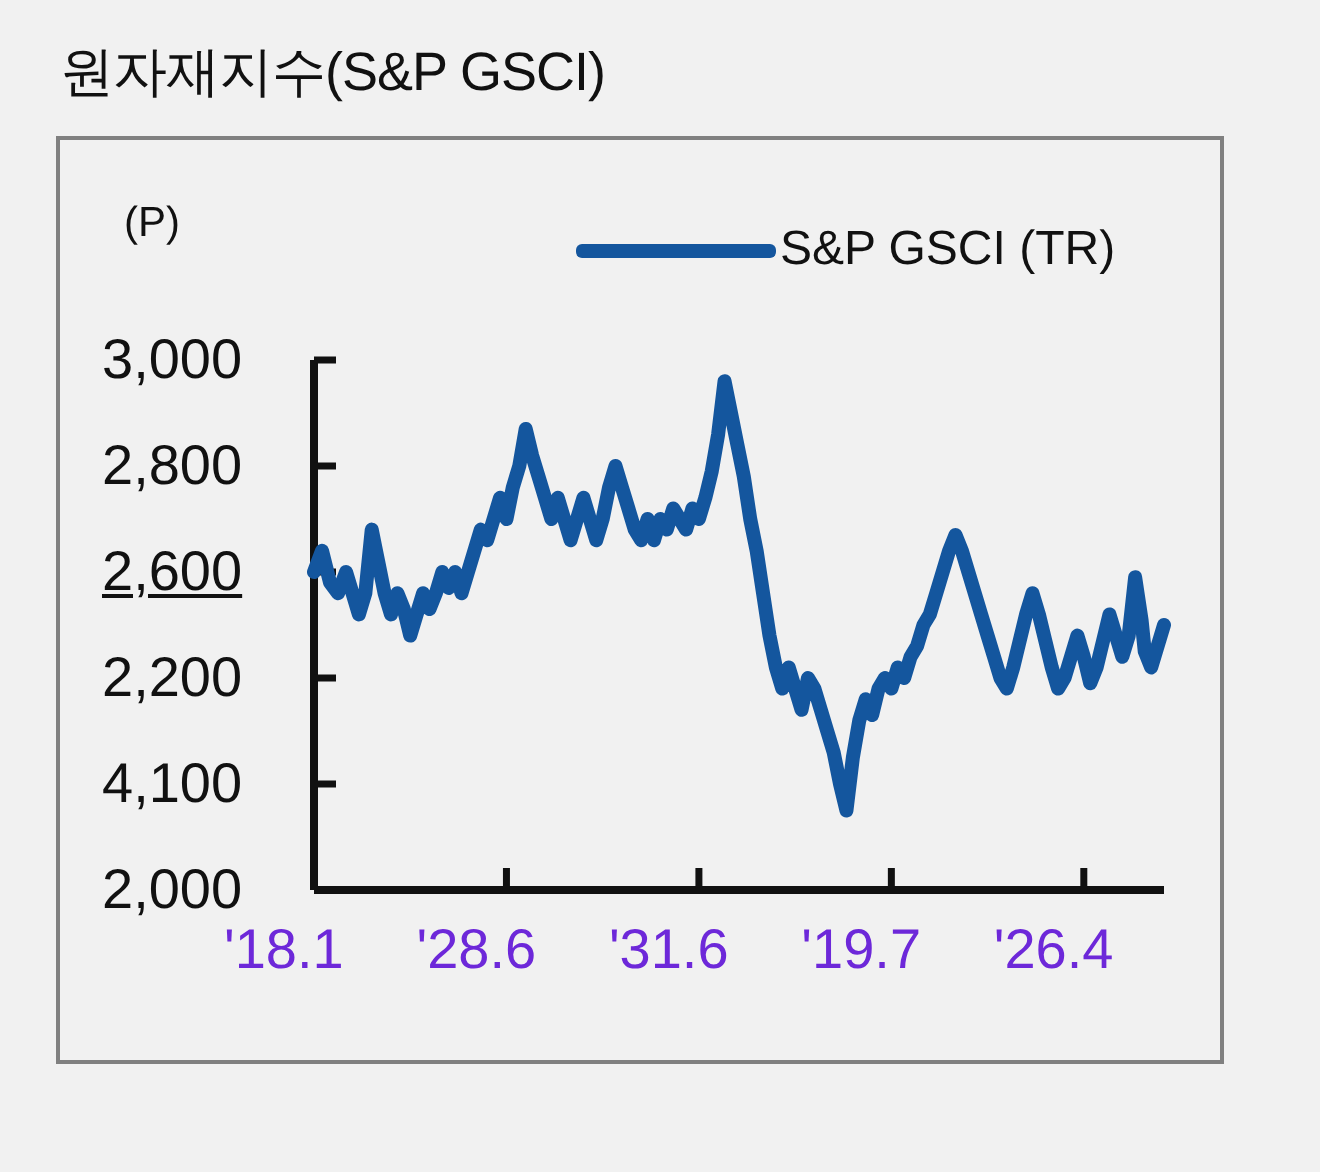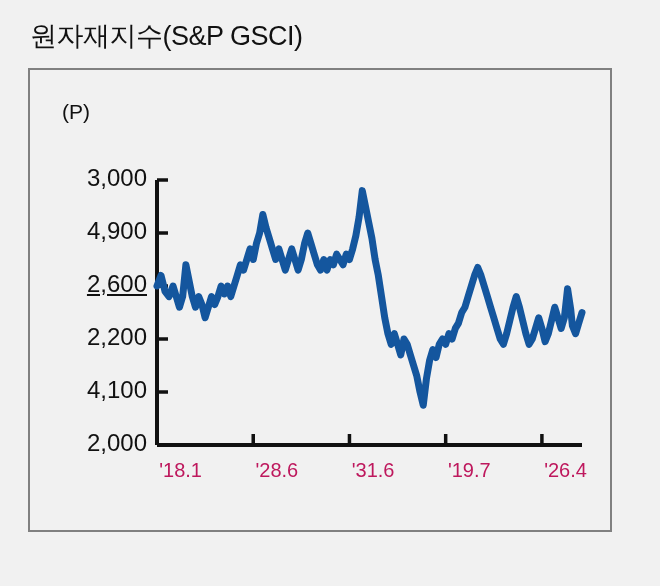--- a/index.html
+++ b/index.html
@@ -61,44 +61,47 @@
     margin-left: 2px;
     white-space: nowrap;
   }
   #plot-svg {
     position: absolute;
     left: 0;
     top: 0;
   }
   .ytick-label {
     position: absolute;
-    font-size: 24px;
+    font-size: 28px;
     color: #111111;
-    text-align: right;
     width: 96px;
     white-space: nowrap;
   }
   .xtick-label {
     position: absolute;
-    font-size: 20px;
-    color: #be185d;
-    text-align: right;
+    font-size: 28px;
+    color: #6d28d9;
+    text-align: left;
     width: 90px;
     white-space: nowrap;
   }
 </style>
 </head>
 <body>
 
 <div id="page-title">원자재지수(S&amp;P GSCI)</div>
 
 <div id="chart-frame">
 
   <div id="unit-label">(P)</div>
 
+  <div id="legend">
+    <span id="legend-swatch" style="background: rgb(20, 86, 158);"></span>
+    <span id="legend-label">S&amp;P GSCI (TR)</span>
+  </div>
 
   <svg id="plot-svg" width="584" height="464">
     <g id="axis-group">
       <line id="y-axis-line" x1="127" y1="110" x2="127" y2="375" stroke="#111111" stroke-width="4"></line>
       <line id="x-axis-line" x1="127" y1="375" x2="552" y2="375" stroke="#111111" stroke-width="4"></line>
     </g>
     <g id="y-ticks">
         <line x1="127" x2="138" y1="110" y2="110" stroke="#111111" stroke-width="3.5"></line>
         <line x1="127" x2="138" y1="163" y2="163" stroke="#111111" stroke-width="3.5"></line>
         <line x1="127" x2="138" y1="216" y2="216" stroke="#111111" stroke-width="3.5"></line>
@@ -111,21 +114,21 @@
         <line x1="223.22641509433964" x2="223.22641509433964" y1="375" y2="364" stroke="#111111" stroke-width="3.5"></line>
         <line x1="319.4528301886793" x2="319.4528301886793" y1="375" y2="364" stroke="#111111" stroke-width="3.5"></line>
         <line x1="415.6792452830189" x2="415.6792452830189" y1="375" y2="364" stroke="#111111" stroke-width="3.5"></line>
         <line x1="511.9056603773585" x2="511.9056603773585" y1="375" y2="364" stroke="#111111" stroke-width="3.5"></line>
       </g>
     <path id="series-path" fill="none" stroke="#14569E" stroke-width="7" stroke-linejoin="round" stroke-linecap="round" d="M127.00 216.00 L131.01 205.40 L135.02 221.30 L139.03 226.60 L143.04 216.00 L146.25 226.60 L149.45 237.20 L152.66 226.60 L155.87 194.80 L159.08 210.70 L162.28 226.60 L165.49 237.20 L168.70 226.60 L171.91 234.55 L175.11 247.80 L178.32 237.20 L181.53 226.60 L184.74 234.55 L187.94 226.60 L191.15 216.00 L194.36 223.95 L197.57 216.00 L200.77 226.60 L203.98 216.00 L207.19 205.40 L210.40 194.80 L213.60 200.10 L216.81 189.50 L220.02 178.90 L223.23 189.50 L226.43 173.60 L229.64 163.00 L232.85 144.45 L236.06 157.70 L239.26 168.30 L242.47 178.90 L245.68 189.50 L248.89 178.90 L252.09 189.50 L255.30 200.10 L258.51 189.50 L261.72 178.90 L264.92 189.50 L268.13 200.10 L271.34 189.50 L274.55 173.60 L277.75 163.00 L280.96 173.60 L284.17 184.20 L287.38 194.80 L290.58 200.10 L293.79 189.50 L297.00 200.10 L300.21 189.50 L303.42 194.80 L306.62 184.20 L309.83 189.50 L313.04 194.80 L316.25 184.20 L319.45 189.50 L322.66 178.90 L325.87 165.65 L329.08 147.10 L332.28 120.60 L335.49 136.50 L338.70 152.40 L341.91 168.30 L345.11 189.50 L348.32 205.40 L351.53 226.60 L354.74 247.80 L357.94 263.70 L361.15 274.30 L364.36 263.70 L367.57 274.30 L370.77 284.90 L373.98 269.00 L377.19 274.30 L380.40 284.90 L383.60 295.50 L386.81 306.10 L390.02 322.00 L393.23 335.25 L396.43 308.75 L399.64 290.20 L402.85 279.60 L406.06 287.55 L409.26 274.30 L412.47 269.00 L415.68 274.30 L418.89 263.70 L422.09 269.00 L425.30 258.40 L428.51 253.10 L431.72 242.50 L434.92 237.20 L438.13 226.60 L441.34 216.00 L444.55 205.40 L447.75 197.45 L450.96 205.40 L454.17 216.00 L457.38 226.60 L460.58 237.20 L463.79 247.80 L467.00 258.40 L470.21 269.00 L473.42 274.30 L476.62 263.70 L479.83 250.45 L483.04 237.20 L486.25 226.60 L489.45 237.20 L492.66 250.45 L495.87 263.70 L499.08 274.30 L502.28 269.00 L505.49 258.40 L508.70 247.80 L511.91 258.40 L515.11 271.65 L518.32 263.70 L521.53 250.45 L524.74 237.20 L527.94 247.80 L531.15 258.40 L534.36 247.80 L537.57 218.65 L540.77 239.85 L542.38 255.75 L545.58 263.70 L548.79 253.10 L552.00 242.50"></path>
   </svg>
 
   <div id="ytick-labels">
       <div class="ytick-label" style="left: 21px; top: 94px;">3,000</div>
-      <div class="ytick-label" style="left: 21px; top: 147px;">4,900</div>
+      <div class="ytick-label" style="left: 21px; top: 147px;">2,800</div>
       <div class="ytick-label" style="left: 21px; top: 200px; text-decoration: underline;">2,600</div>
       <div class="ytick-label" style="left: 21px; top: 253px;">2,200</div>
       <div class="ytick-label" style="left: 21px; top: 306px;">4,100</div>
       <div class="ytick-label" style="left: 21px; top: 359px;">2,000</div>
     </div>
   <div id="xtick-labels">
       <div class="xtick-label" style="left: 82px; top: 389px;">'18.1</div>
       <div class="xtick-label" style="left: 178.226px; top: 389px;">'28.6</div>
       <div class="xtick-label" style="left: 274.453px; top: 389px;">'31.6</div>
       <div class="xtick-label" style="left: 370.679px; top: 389px;">'19.7</div>

